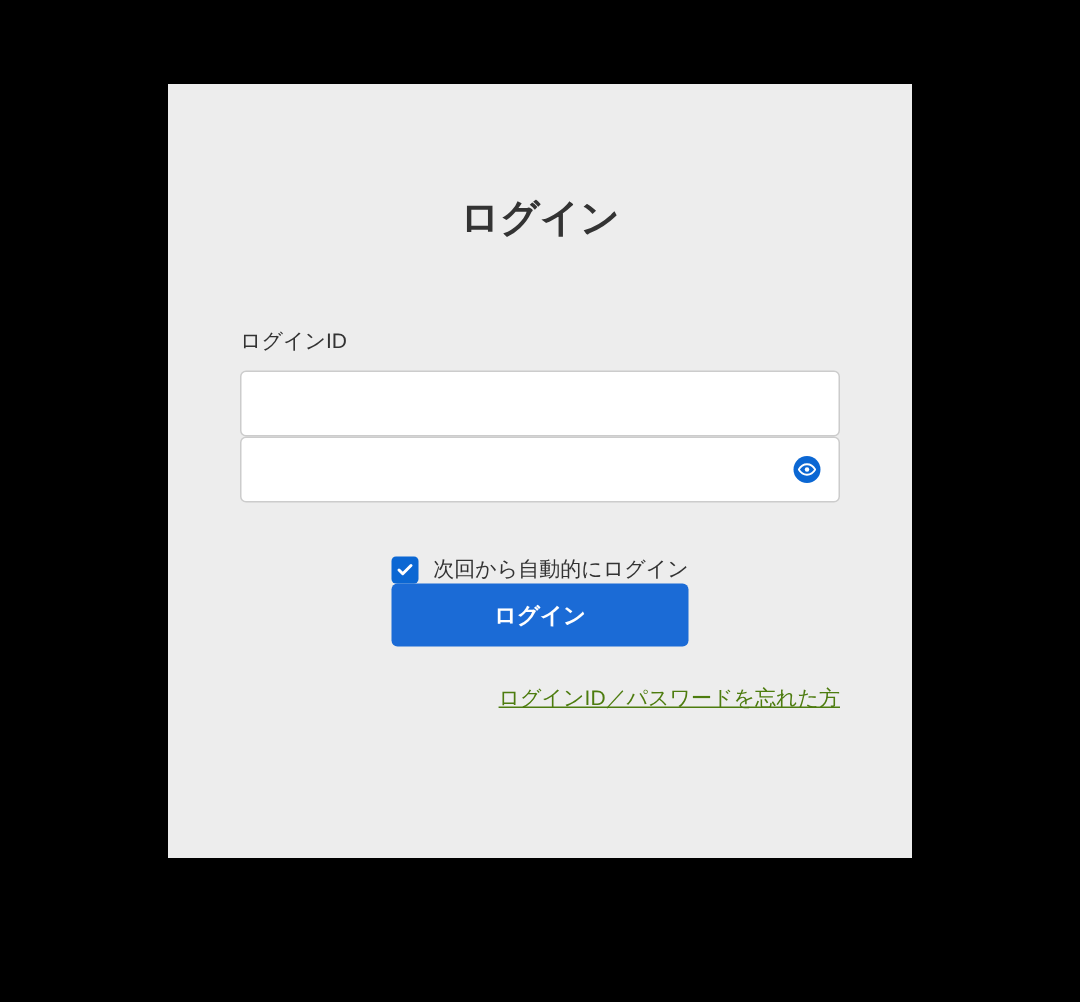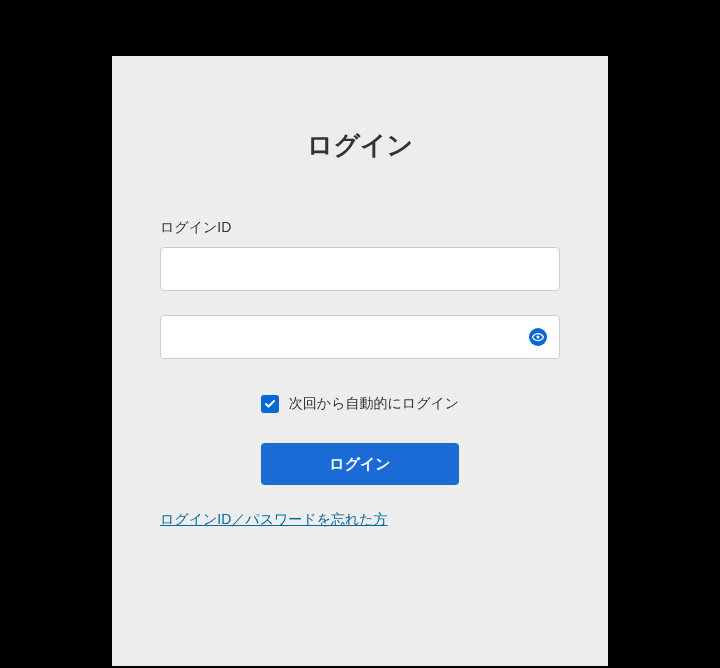--- a/index.html
+++ b/index.html
@@ -13,32 +13,31 @@
       height: 668px;
       font-family: -apple-system, BlinkMacSystemFont, "Hiragino Sans", "Hiragino Kaku Gothic ProN", Meiryo, sans-serif;
       display: flex;
       justify-content: center;
       align-items: flex-start;
       padding-top: 56px;
     }
     .login-card {
       background: #ededed;
       width: 496px;
-      height: 610px;
+      height: 516px;
       padding: 72px 48px 0 48px;
     }
     .login-title {
       text-align: center;
       font-size: 26px;
       font-weight: 700;
       color: #333;
       margin-bottom: 56px;
     }
     .form-group {
-      margin-bottom: 24px;
     }
     .form-label {
       display: block;
       font-size: 14px;
       color: #333;
       margin-bottom: 10px;
     }
     .form-input {
       width: 100%;
       height: 44px;
@@ -81,21 +80,20 @@
     }
     .eye-icon svg {
       width: 12px;
       height: 12px;
     }
     .checkbox-row {
       display: flex;
       justify-content: center;
       align-items: flex-end;
       margin-top: 36px;
-      margin-bottom: 30px;
     }
     .checkbox-box {
       width: 18px;
       height: 18px;
       background: #0b67d3;
       border-radius: 3px;
       display: flex;
       align-items: center;
       justify-content: center;
       cursor: pointer;
@@ -118,23 +116,23 @@
       background: #1b6bd6;
       color: #fff;
       border: none;
       border-radius: 4px;
       font-size: 15px;
       font-weight: 600;
       cursor: pointer;
     }
     .forgot-link {
       display: block;
-      text-align: left;
+      text-align: right;
       font-size: 14px;
-      color: #0369a1;
+      color: #4d7c0f;
       text-decoration: underline;
       cursor: pointer;
     }
   </style>
 </head>
 <body>
 
 <div class="login-card">
   <h1 class="login-title">ログイン</h1>
 

